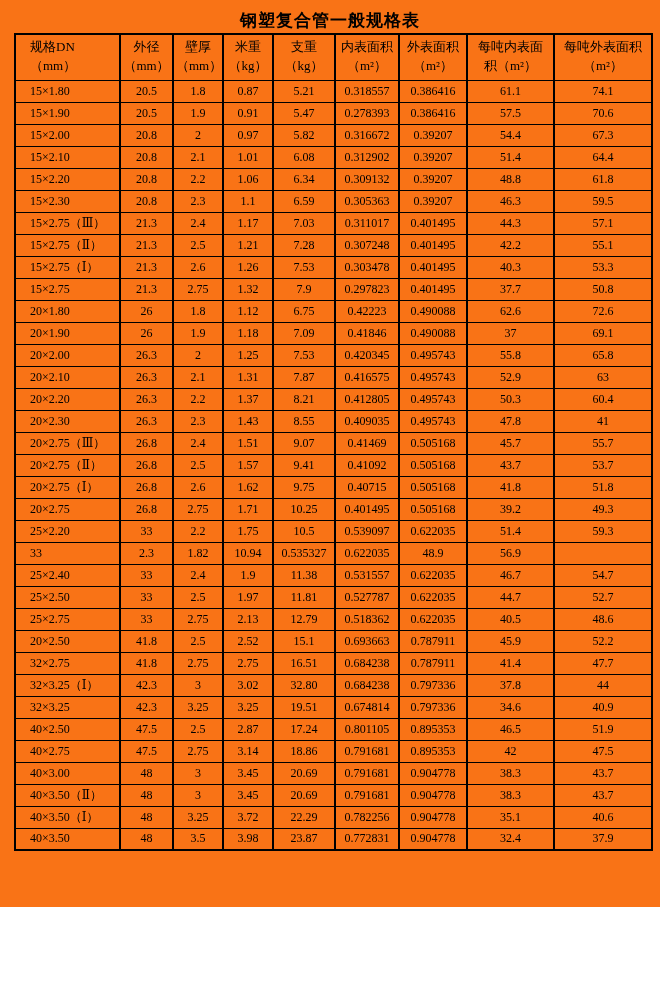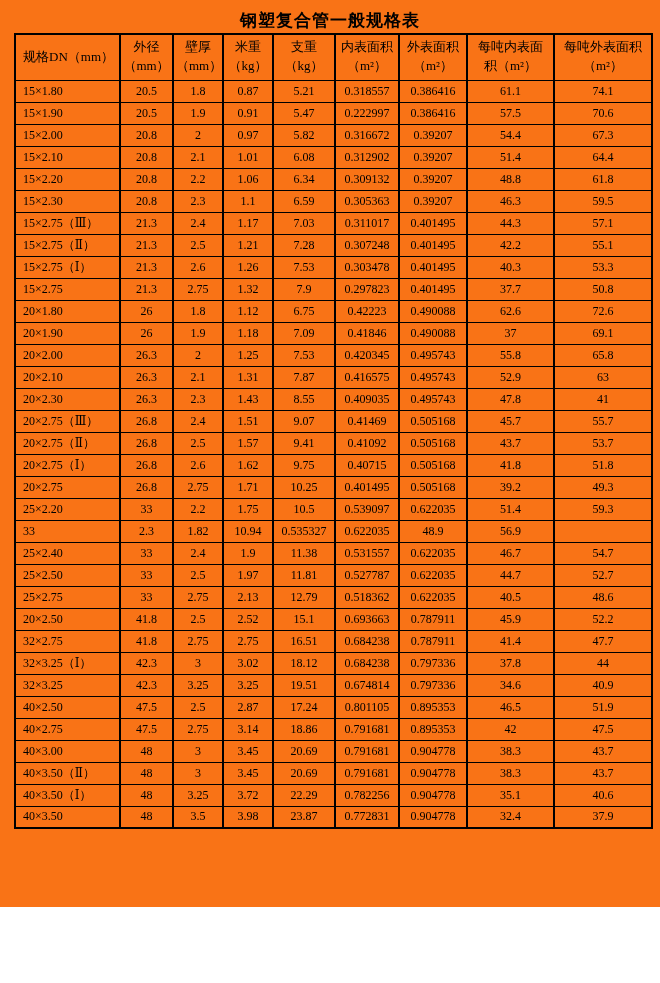--- a/index.html
+++ b/index.html
@@ -60,21 +60,21 @@
   td {
     font-size: 12px;
     text-align: center;
     vertical-align: middle;
     height: 22px;
     padding: 0 2px;
     white-space: nowrap;
   }
   th.spec-col, td.spec-col {
     text-align: left;
-    padding-left: 7px;
+    padding-left: 14px;
   }
 </style>
 </head>
 <body>
 
 <div class="page">
   <div class="title">钢塑复合管一般规格表</div>
 
   <table class="spec">
     <colgroup>
@@ -120,21 +120,21 @@
           <td>0.386416</td>
           <td>61.1</td>
           <td>74.1</td>
         </tr>
         <tr>
           <td class="spec-col">15×1.90</td>
           <td>20.5</td>
           <td>1.9</td>
           <td>0.91</td>
           <td>5.47</td>
-          <td>0.222997</td>
+          <td>0.278393</td>
           <td>0.386416</td>
           <td>57.5</td>
           <td>70.6</td>
         </tr>
         <tr>
           <td class="spec-col">15×2.00</td>
           <td>20.8</td>
           <td>2</td>
           <td>0.97</td>
           <td>5.82</td>
@@ -258,20 +258,31 @@
           <td>26.3</td>
           <td>2.1</td>
           <td>1.31</td>
           <td>7.87</td>
           <td>0.416575</td>
           <td>0.495743</td>
           <td>52.9</td>
           <td>63</td>
         </tr>
         <tr>
+          <td class="spec-col">20×2.20</td>
+          <td>26.3</td>
+          <td>2.2</td>
+          <td>1.37</td>
+          <td>8.21</td>
+          <td>0.412805</td>
+          <td>0.495743</td>
+          <td>50.3</td>
+          <td>60.4</td>
+        </tr>
+        <tr>
           <td class="spec-col">20×2.30</td>
           <td>26.3</td>
           <td>2.3</td>
           <td>1.43</td>
           <td>8.55</td>
           <td>0.409035</td>
           <td>0.495743</td>
           <td>47.8</td>
           <td>41</td>
         </tr>
@@ -394,21 +405,21 @@
           <td>0.684238</td>
           <td>0.787911</td>
           <td>41.4</td>
           <td>47.7</td>
         </tr>
         <tr>
           <td class="spec-col">32×3.25（Ⅰ）</td>
           <td>42.3</td>
           <td>3</td>
           <td>3.02</td>
-          <td>18.12</td>
+          <td>32.80</td>
           <td>0.684238</td>
           <td>0.797336</td>
           <td>37.8</td>
           <td>44</td>
         </tr>
         <tr>
           <td class="spec-col">32×3.25</td>
           <td>42.3</td>
           <td>3.25</td>
           <td>3.25</td>

